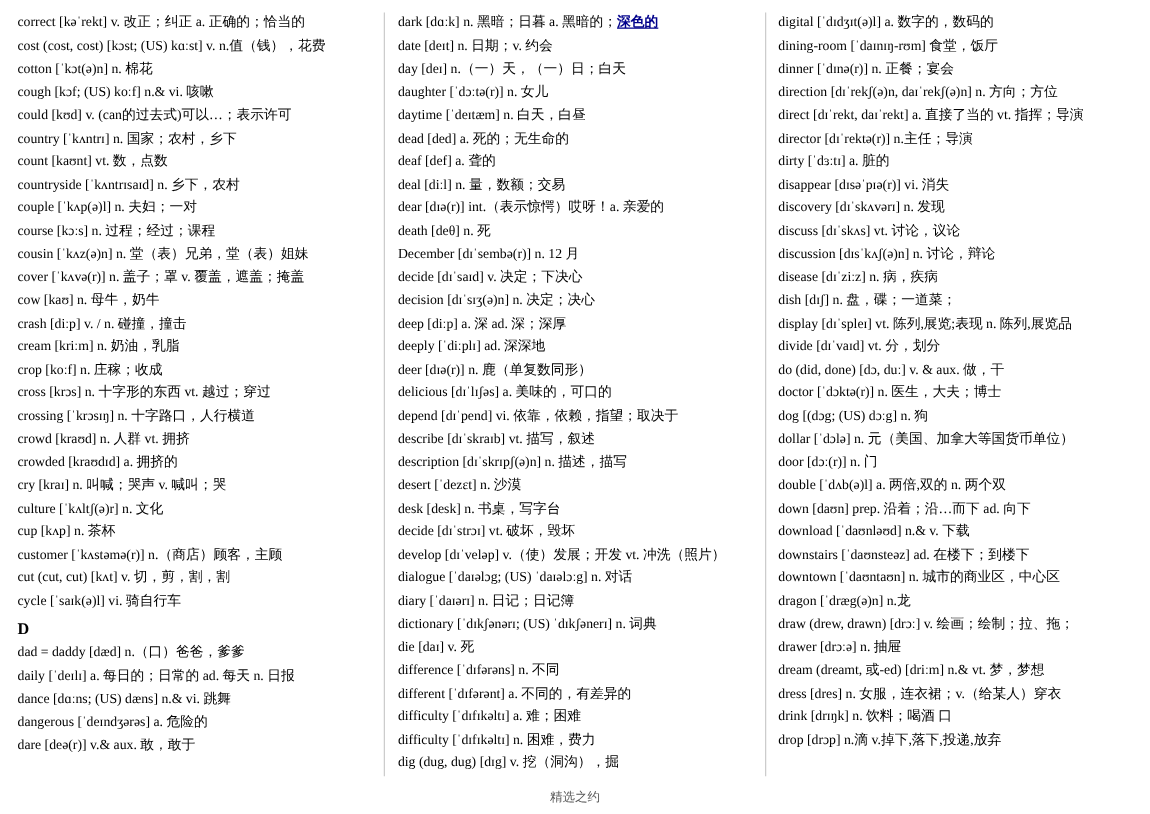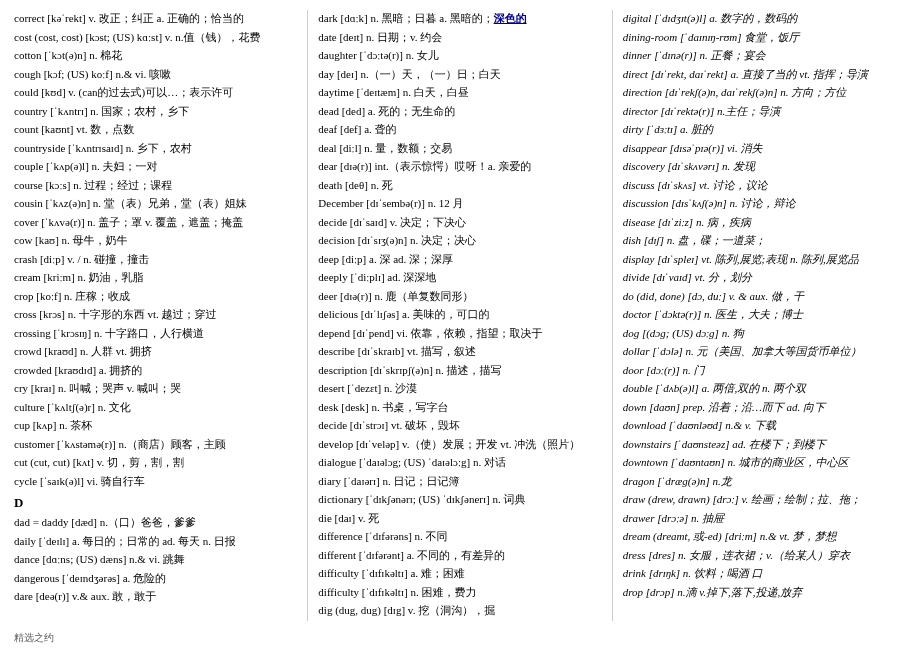--- a/index.html
+++ b/index.html
@@ -23,21 +23,20 @@
     }
     .column {
       flex: 1;
       padding: 0 6px;
     }
     .column:first-child {
       padding-left: 0;
     }
     .column:last-child {
       padding-right: 0;
-      font-style: italic;
     }
     .divider {
       width: 1px;
       background: #ccc;
       margin: 0 4px;
     }
     .entry {
       margin-bottom: 2px;
       line-height: 1.5;
     }
@@ -45,20 +44,21 @@
       font-size: 13px;
       font-weight: bold;
       margin: 6px 0 3px 0;
     }
     .highlight {
       color: #00008B;
       font-weight: bold;
       text-decoration: underline;
     }
     .footer {
+      text-align: center;
       margin-top: 10px;
       font-size: 10px;
       color: #555;
     }
   </style>
 </head>
 <body>
 
 <div class="page-container">
 
@@ -96,22 +96,22 @@
     <div class="entry">dance [dɑːns; (US) dæns] n.&amp; vi. 跳舞</div>
     <div class="entry">dangerous [ˈdeɪndʒərəs] a. 危险的</div>
     <div class="entry">dare [deə(r)] v.&amp; aux. 敢，敢于</div>
   </div>
 
   <div class="divider"></div>
 
   <div class="column">
     <div class="entry">dark [dɑːk] n. 黑暗；日暮 a. 黑暗的；<span class="highlight">深色的</span></div>
     <div class="entry">date [deɪt] n. 日期；v. 约会</div>
+    <div class="entry">day [deɪ] n.（一）天，（一）日；白天</div>
     <div class="entry">daughter [ˈdɔːtə(r)] n. 女儿</div>
-    <div class="entry">day [deɪ] n.（一）天，（一）日；白天</div>
     <div class="entry">daytime [ˈdeɪtæm] n. 白天，白昼</div>
     <div class="entry">dead [ded] a. 死的；无生命的</div>
     <div class="entry">deaf [def] a. 聋的</div>
     <div class="entry">deal [diːl] n. 量，数额；交易</div>
     <div class="entry">dear [dɪə(r)] int.（表示惊愕）哎呀！a. 亲爱的</div>
     <div class="entry">death [deθ] n. 死</div>
     <div class="entry">December [dɪˈsembə(r)] n. 12 月</div>
     <div class="entry">decide [dɪˈsaɪd] v. 决定；下决心</div>
     <div class="entry">decision [dɪˈsɪʒ(ə)n] n. 决定；决心</div>
     <div class="entry">deep [diːp] a. 深 ad. 深；深厚</div>
@@ -135,22 +135,22 @@
     <div class="entry">difficulty [ˈdɪfɪkəltɪ] n. 困难，费力</div>
     <div class="entry">dig (dug, dug) [dɪg] v. 挖（洞沟），掘</div>
   </div>
 
   <div class="divider"></div>
 
   <div class="column">
     <div class="entry">digital [ˈdɪdʒɪt(ə)l] a. 数字的，数码的</div>
     <div class="entry">dining-room [ˈdaɪnɪŋ-rʊm] 食堂，饭厅</div>
     <div class="entry">dinner [ˈdɪnə(r)] n. 正餐；宴会</div>
+    <div class="entry">direction [dɪˈrekʃ(ə)n, daɪˈrekʃ(ə)n] n. 方向；方位</div>
     <div class="entry">direct [dɪˈrekt, daɪˈrekt] a. 直接了当的 vt. 指挥；导演</div>
-    <div class="entry">direction [dɪˈrekʃ(ə)n, daɪˈrekʃ(ə)n] n. 方向；方位</div>
     <div class="entry">director [dɪˈrektə(r)] n.主任；导演</div>
     <div class="entry">dirty [ˈdɜːtɪ] a. 脏的</div>
     <div class="entry">disappear [dɪsəˈpɪə(r)] vi. 消失</div>
     <div class="entry">discovery [dɪˈskʌvərɪ] n. 发现</div>
     <div class="entry">discuss [dɪˈskʌs] vt. 讨论，议论</div>
     <div class="entry">discussion [dɪsˈkʌʃ(ə)n] n. 讨论，辩论</div>
     <div class="entry">disease [dɪˈziːz] n. 病，疾病</div>
     <div class="entry">dish [dɪʃ] n. 盘，碟；一道菜；</div>
     <div class="entry">display [dɪˈspleɪ] vt. 陈列,展览;表现 n. 陈列,展览品</div>
     <div class="entry">divide [dɪˈvaɪd] vt. 分，划分</div>

